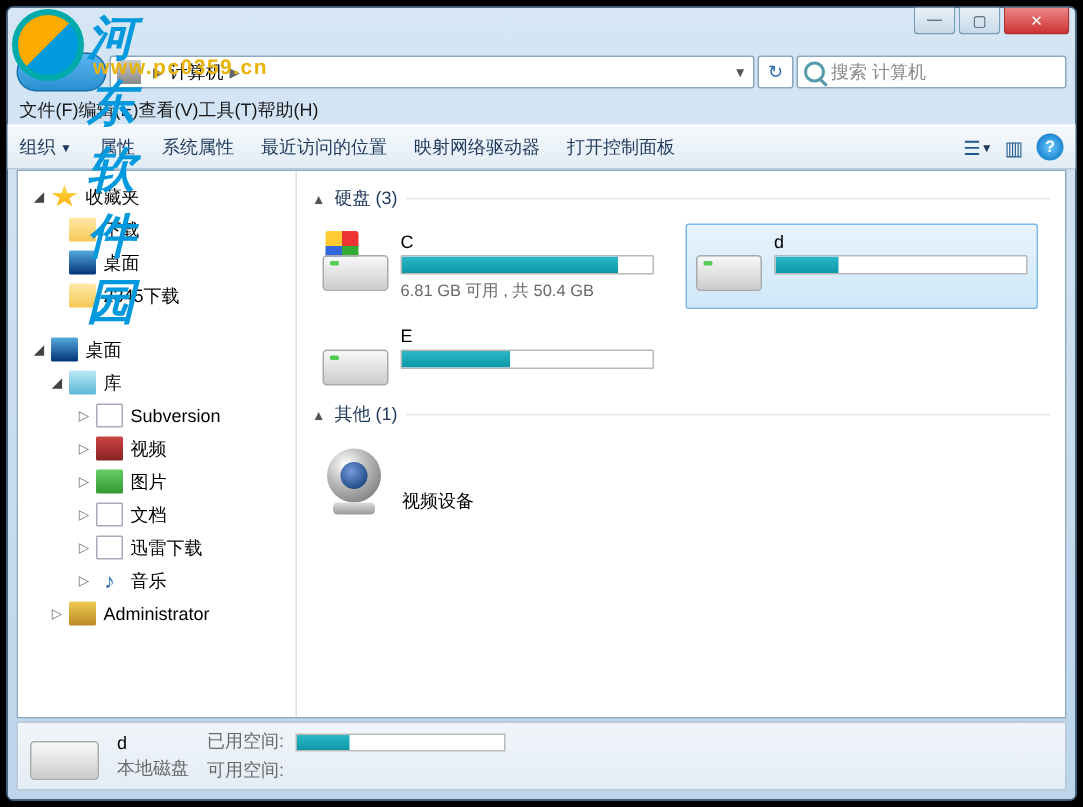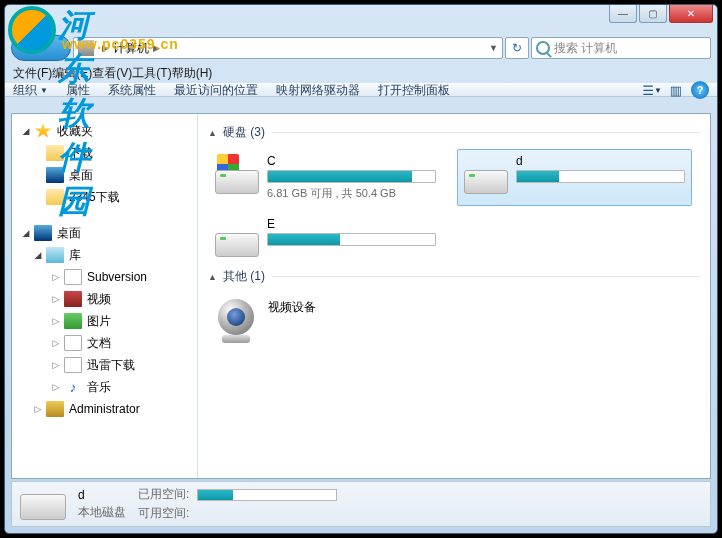--- a/index.html
+++ b/index.html
@@ -18,21 +18,21 @@
 .address-field{flex:1;height:22px;background:#fff;border:1px solid #8ca8c0;border-radius:2px;display:flex;align-items:center;padding:0 4px}
 .bc-icon{width:16px;height:16px;background:linear-gradient(#ccc,#888);margin-right:4px}
 .bc-sep{margin:0 4px;color:#666;font-size:9px}
 .addr-drop{margin-left:auto;color:#555;font-size:9px}
 .refresh-btn{width:24px;height:22px;background:#fff;border:1px solid #8ca8c0;border-radius:2px;display:flex;align-items:center;justify-content:center;color:#2a6eb0}
 .search-field{width:180px;height:22px;background:#fff;border:1px solid #8ca8c0;border-radius:2px;display:flex;align-items:center;padding:0 4px;color:#888}
 .search-icon{width:14px;height:14px;border:2px solid #59a;border-radius:50%;margin-right:4px;position:relative}
 .search-icon::after{content:"";position:absolute;width:6px;height:2px;background:#59a;bottom:-3px;right:-4px;transform:rotate(45deg)}
 .menubar{height:20px;padding:0 8px;display:flex;align-items:center}
 .menubar span{color:#1a1a1a}
-.toolbar{height:14px;background:linear-gradient(#f5f9fc,#e2ecf5);border-top:1px solid #fff;border-bottom:1px solid #b8c8d8;display:flex;align-items:center;padding:0 8px;gap:18px}
+.toolbar{height:30px;background:linear-gradient(#f5f9fc,#e2ecf5);border-top:1px solid #fff;border-bottom:1px solid #b8c8d8;display:flex;align-items:center;padding:0 8px;gap:18px}
 .tb-item{color:#1e395b;display:flex;align-items:center;gap:3px}
 .tb-drop{font-size:8px;color:#1e395b}
 .tb-right{margin-left:auto;display:flex;gap:6px;align-items:center}
 .tb-ico{width:18px;height:18px;display:flex;align-items:center;justify-content:center;color:#1e5a8e;font-size:13px}
 .help-ico{width:18px;height:18px;border-radius:50%;background:radial-gradient(#6cf,#06b);color:#fff;display:flex;align-items:center;justify-content:center;font-size:11px;font-weight:bold}
 .content{position:absolute;left:6px;right:6px;top:108px;bottom:54px;background:#fff;border:1px solid #8ca8c0;display:flex}
 .sidebar{width:186px;border-right:1px solid #d8e0e8;overflow:hidden;padding-top:6px}
 .tree-item{display:flex;align-items:center;height:22px;padding-left:8px;gap:2px}
 .tree-arrow{width:12px;font-size:9px;color:#777;text-align:center}
 .tree-arrow.open{color:#444}
@@ -58,21 +58,21 @@
 .drive.selected{background:linear-gradient(#e8f3fc,#cfe8f9);border-color:#7db7e4}
 .drive-icon{width:44px;height:40px;position:relative}
 .hdd{position:absolute;bottom:0;left:0;width:44px;height:24px;background:linear-gradient(#f8f8f8,#ccc);border:1px solid #aaa;border-radius:3px}
 .hdd::before{content:"";position:absolute;left:4px;top:3px;width:6px;height:3px;background:#5c5;border-radius:1px}
 .hdd-win{position:absolute;left:2px;top:0;width:22px;height:20px;background:conic-gradient(#e33 0 25%,#3a3 0 50%,#36d 0 75%,#fc3 0);border-radius:2px}
 .drive-info{flex:1}
 .drive-name{color:#000;margin-bottom:2px}
 .drive-bar{height:13px;background:#fff;border:1px solid #b8b8b8;border-radius:1px;margin-bottom:3px;overflow:hidden}
 .drive-fill{height:100%;background:linear-gradient(#2db8c8,#0d98a8)}
 .drive-stats{color:#6a6a6a;font-size:11px}
-.device{display:flex;align-items:flex-start;gap:10px;padding:6px}
+.device{display:flex;align-items:flex-end;gap:10px;padding:6px}
 .cam-icon{width:44px;height:44px;position:relative}
 .cam-body{width:36px;height:36px;border-radius:50%;background:radial-gradient(circle at 35% 30%,#fff,#bbb 40%,#666);position:absolute;top:0;left:4px}
 .cam-lens{width:18px;height:18px;border-radius:50%;background:radial-gradient(circle at 40% 35%,#79d,#036);position:absolute;top:9px;left:13px}
 .cam-base{width:28px;height:8px;background:linear-gradient(#ddd,#999);border-radius:3px;position:absolute;bottom:0;left:8px}
 .statusbar{position:absolute;left:6px;right:6px;bottom:6px;height:46px;background:linear-gradient(#f0f5fa,#e4ecf4);border:1px solid #b8c8d8;display:flex;align-items:center;padding:0 8px;gap:12px}
 .sb-icon{width:46px;height:36px;position:relative}
 .sb-hdd{position:absolute;bottom:2px;left:0;width:46px;height:26px;background:linear-gradient(#f8f8f8,#ccc);border:1px solid #aaa;border-radius:3px}
 .sb-info{display:flex;flex-direction:column;gap:2px;font-size:11px}
 .sb-name{color:#000;font-size:12px}
 .sb-type{color:#6a6a6a}

